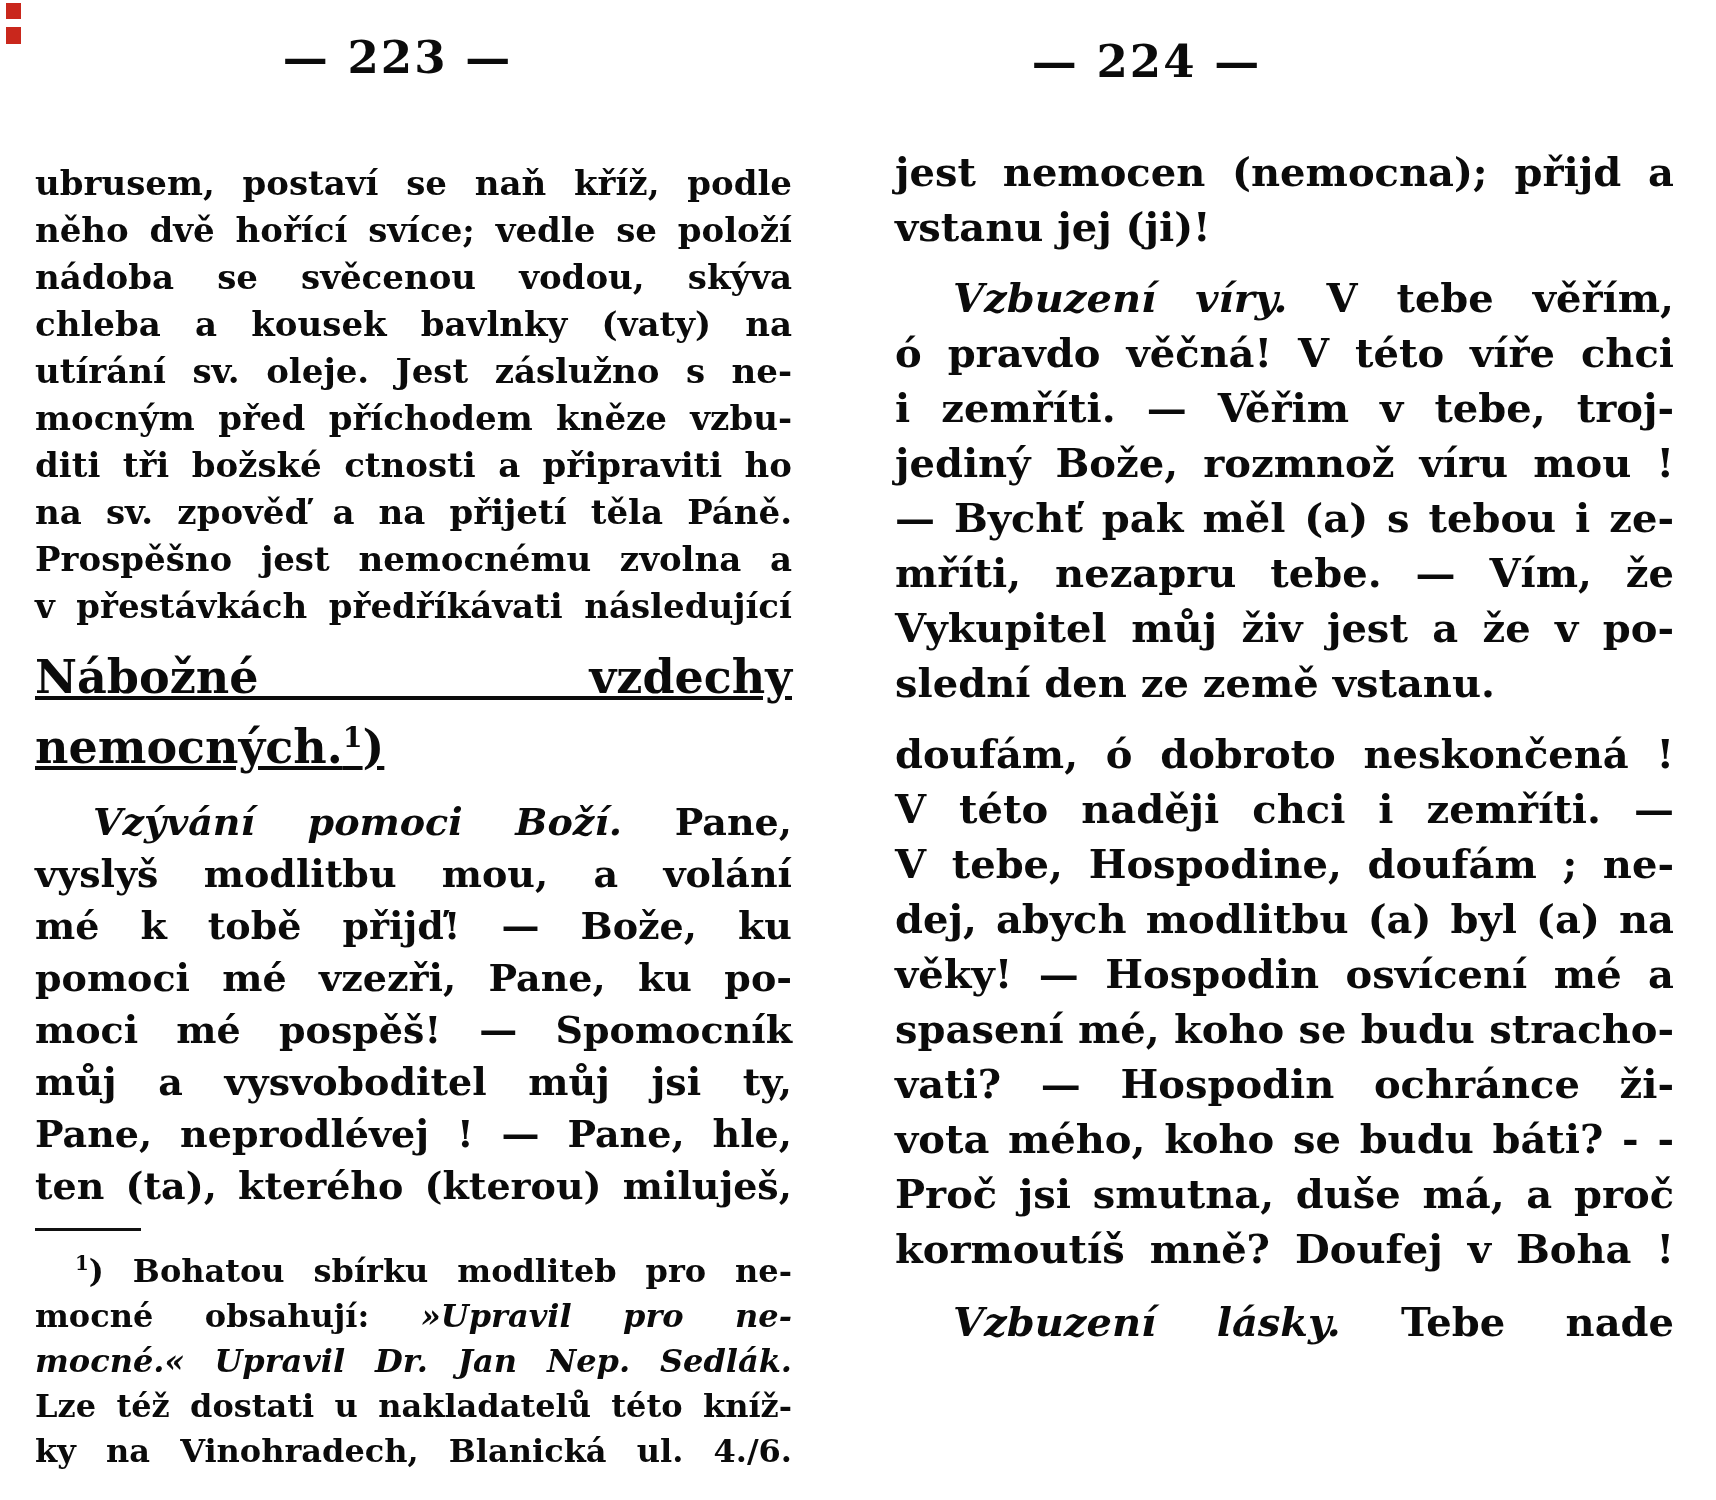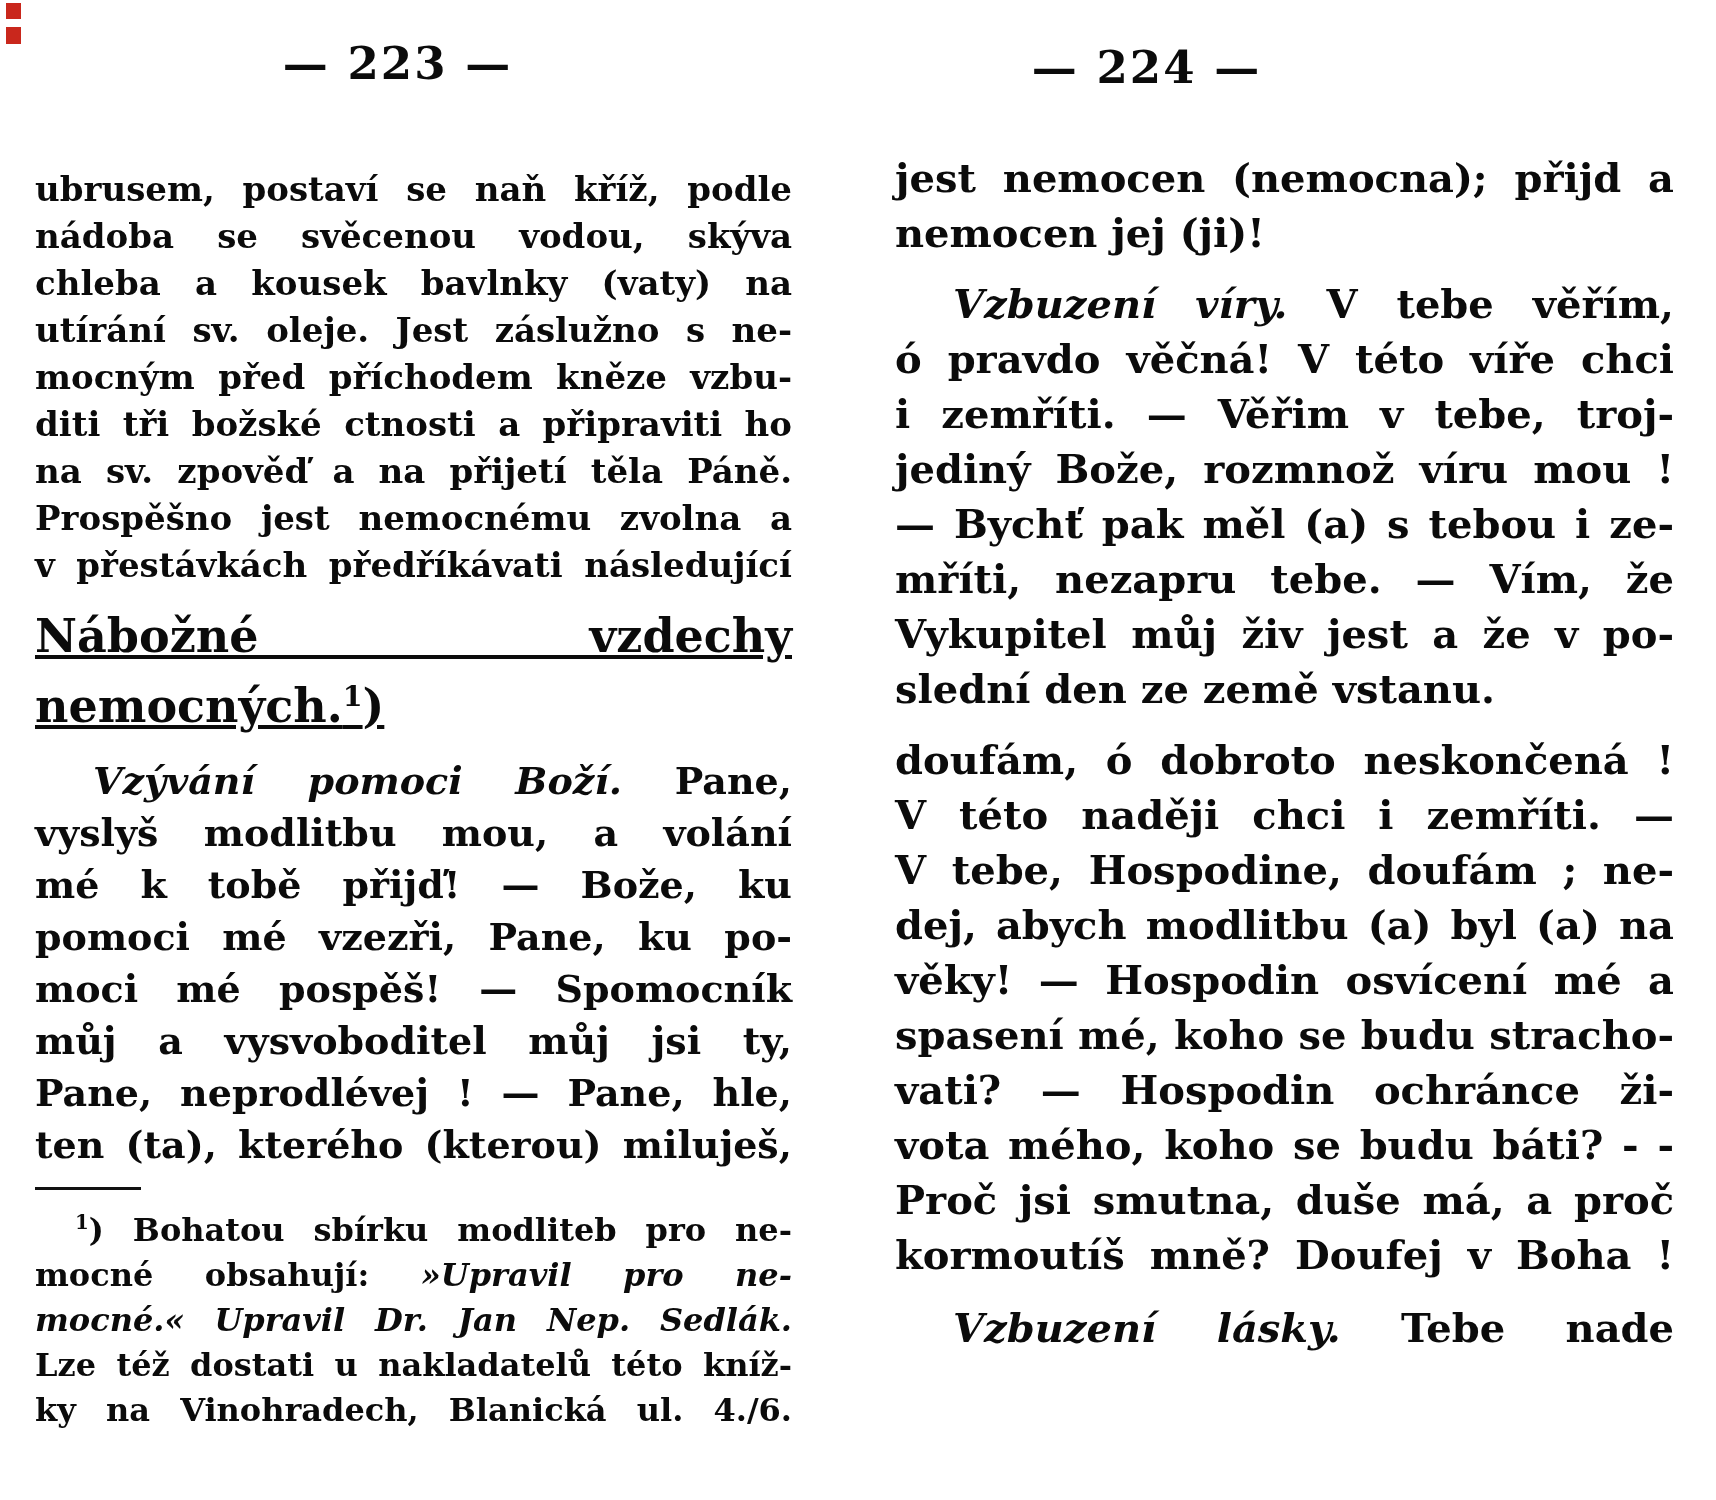--- a/index.html
+++ b/index.html
@@ -1,17 +1,17 @@
 <!DOCTYPE html>
 <html><head>
 <meta charset="utf-8">
 <style>
   html,body{margin:0;padding:0;}
   body{width:1716px;height:1500px;background:#ffffff;position:relative;overflow:hidden;}
-  .page{position:absolute;top:6px;font-family:"DejaVu Serif","Liberation Serif",serif;font-weight:700;color:#0b0b0b;}
+  .page{position:absolute;top:0;font-family:"DejaVu Serif","Liberation Serif",serif;font-weight:700;color:#0b0b0b;}
   .page-left{left:35px;width:757px;}
   .page-right{left:895px;width:779px;}
   .page-header{font-size:45px;line-height:52px;text-align:center;font-weight:700;letter-spacing:2px;}
   .page-left  .page-header{margin-top:32px;transform:translateX(-16px);}
   .page-right .page-header{margin-top:36px;transform:translateX(-138px);}
   .line{text-align:left;}
   .jst{text-align:justify;text-align-last:justify;}
   .ind{text-indent:58px;}
   .it{font-style:italic;}
   sup{font-size:62%;line-height:0;vertical-align:super;}
@@ -32,20 +32,21 @@
 <body>
 
 <div class="artifact artifact-1" style="background-color: rgb(201, 39, 28);"></div>
 <div class="artifact artifact-2" style="background-color: rgb(201, 39, 28);"></div>
 
 <div class="page page-left">
   <div class="page-header">— 223 —</div>
   <div class="page-body">
       <div class="block rubric">
         <div class="line jst"><span>ubrusem, postaví se naň kříž, podle</span></div>
+        <div class="line jst"><span>něho dvě hořící svíce; vedle se položí</span></div>
         <div class="line jst"><span>nádoba se svěcenou vodou, skýva</span></div>
         <div class="line jst"><span>chleba a kousek bavlnky (vaty) na</span></div>
         <div class="line jst"><span>utírání sv. oleje. Jest záslužno s ne-</span></div>
         <div class="line jst"><span>mocným před příchodem kněze vzbu-</span></div>
         <div class="line jst"><span>diti tři božské ctnosti a připraviti ho</span></div>
         <div class="line jst"><span>na sv. zpověď a na přijetí těla Páně.</span></div>
         <div class="line jst"><span>Prospěšno jest nemocnému zvolna a</span></div>
         <div class="line jst"><span>v přestávkách předříkávati následující</span></div>
       </div>
       <div class="block heading">
@@ -70,21 +71,21 @@
         <div class="line jst"><span>ky na Vinohradech, Blanická ul. 4./6.</span></div>
       </div>
     </div>
 </div>
 
 <div class="page page-right">
   <div class="page-header">— 224 —</div>
   <div class="page-body">
       <div class="block opening">
         <div class="line jst"><span>jest nemocen (nemocna); přijd a</span></div>
-        <div class="line"><span>nemocen jej (ji)!</span></div>
+        <div class="line"><span>vstanu jej (ji)!</span></div>
       </div>
       <div class="block viry">
         <div class="line jst ind"><span class="it">Vzbuzení víry.</span><span> V tebe věřím,</span></div>
         <div class="line jst"><span>ó pravdo věčná! V této víře chci</span></div>
         <div class="line jst"><span>i zemříti. — Věřim v tebe, troj-</span></div>
         <div class="line jst"><span>jediný Bože, rozmnož víru mou !</span></div>
         <div class="line jst"><span>— Bychť pak měl (a) s tebou i ze-</span></div>
         <div class="line jst"><span>mříti, nezapru tebe. — Vím, že</span></div>
         <div class="line jst"><span>Vykupitel můj živ jest a že v po-</span></div>
         <div class="line"><span>sled­ní den ze země vstanu.</span></div>

